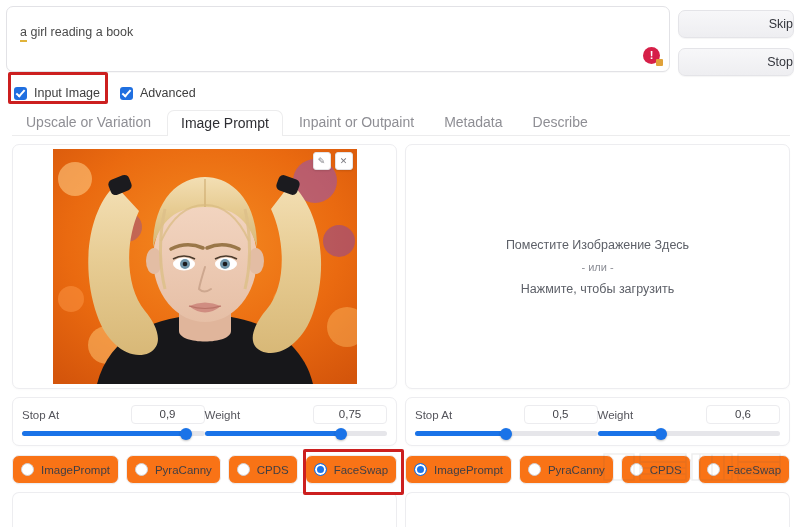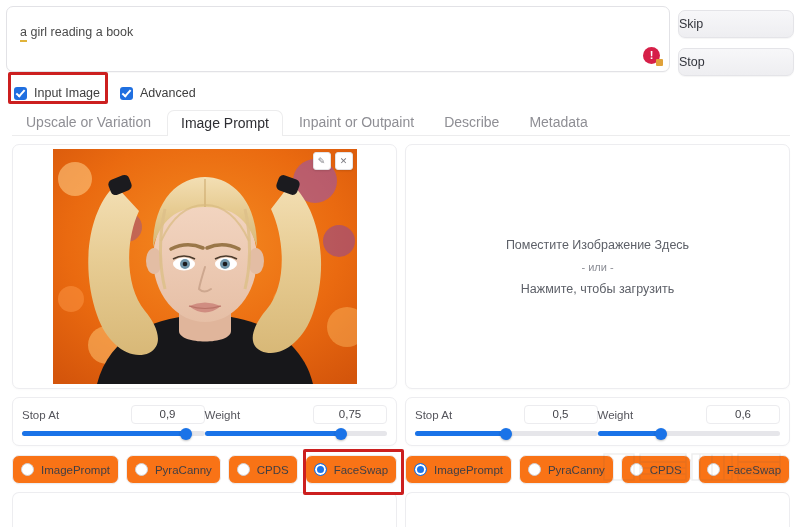--- a/index.html
+++ b/index.html
@@ -77,21 +77,21 @@
     gap: 10px;
     padding-top: 4px;
   }
   .btn {
     height: 26px;
     border: 1px solid #e4e4e8;
     border-radius: 7px;
     background: linear-gradient(#f7f7f9, #eeeef1);
     color: #33353c;
     font-size: 12.5px;
-    text-align: left;
+    text-align: right;
     line-height: 26px;
     box-shadow: 0 1px 1px rgba(0,0,0,.04);
     cursor: pointer;
   }
 
   
   .check-row {
     display: flex;
     align-items: center;
     gap: 20px;
@@ -377,22 +377,22 @@
     <span class="cb"></span>
     <span class="check-label">Advanced</span>
   </div>
   <div class="hl-box" id="hl-input-image"></div>
 </div>
 
 <div class="tabs">
   <div class="tab">Upscale or Variation</div>
   <div class="tab active">Image Prompt</div>
   <div class="tab">Inpaint or Outpaint</div>
+  <div class="tab">Metadata</div>
   <div class="tab">Describe</div>
-  <div class="tab">Metadata</div>
 </div>
 
 <div class="panels">
 
   <div class="panel">
     <div class="drop-card">
       <div class="photo-wrap">
         <svg width="304" height="235" viewBox="0 0 304 235" preserveAspectRatio="xMidYMid slice">
           <defs>
             <radialGradient id="bk" cx="50%" cy="40%" r="75%">

